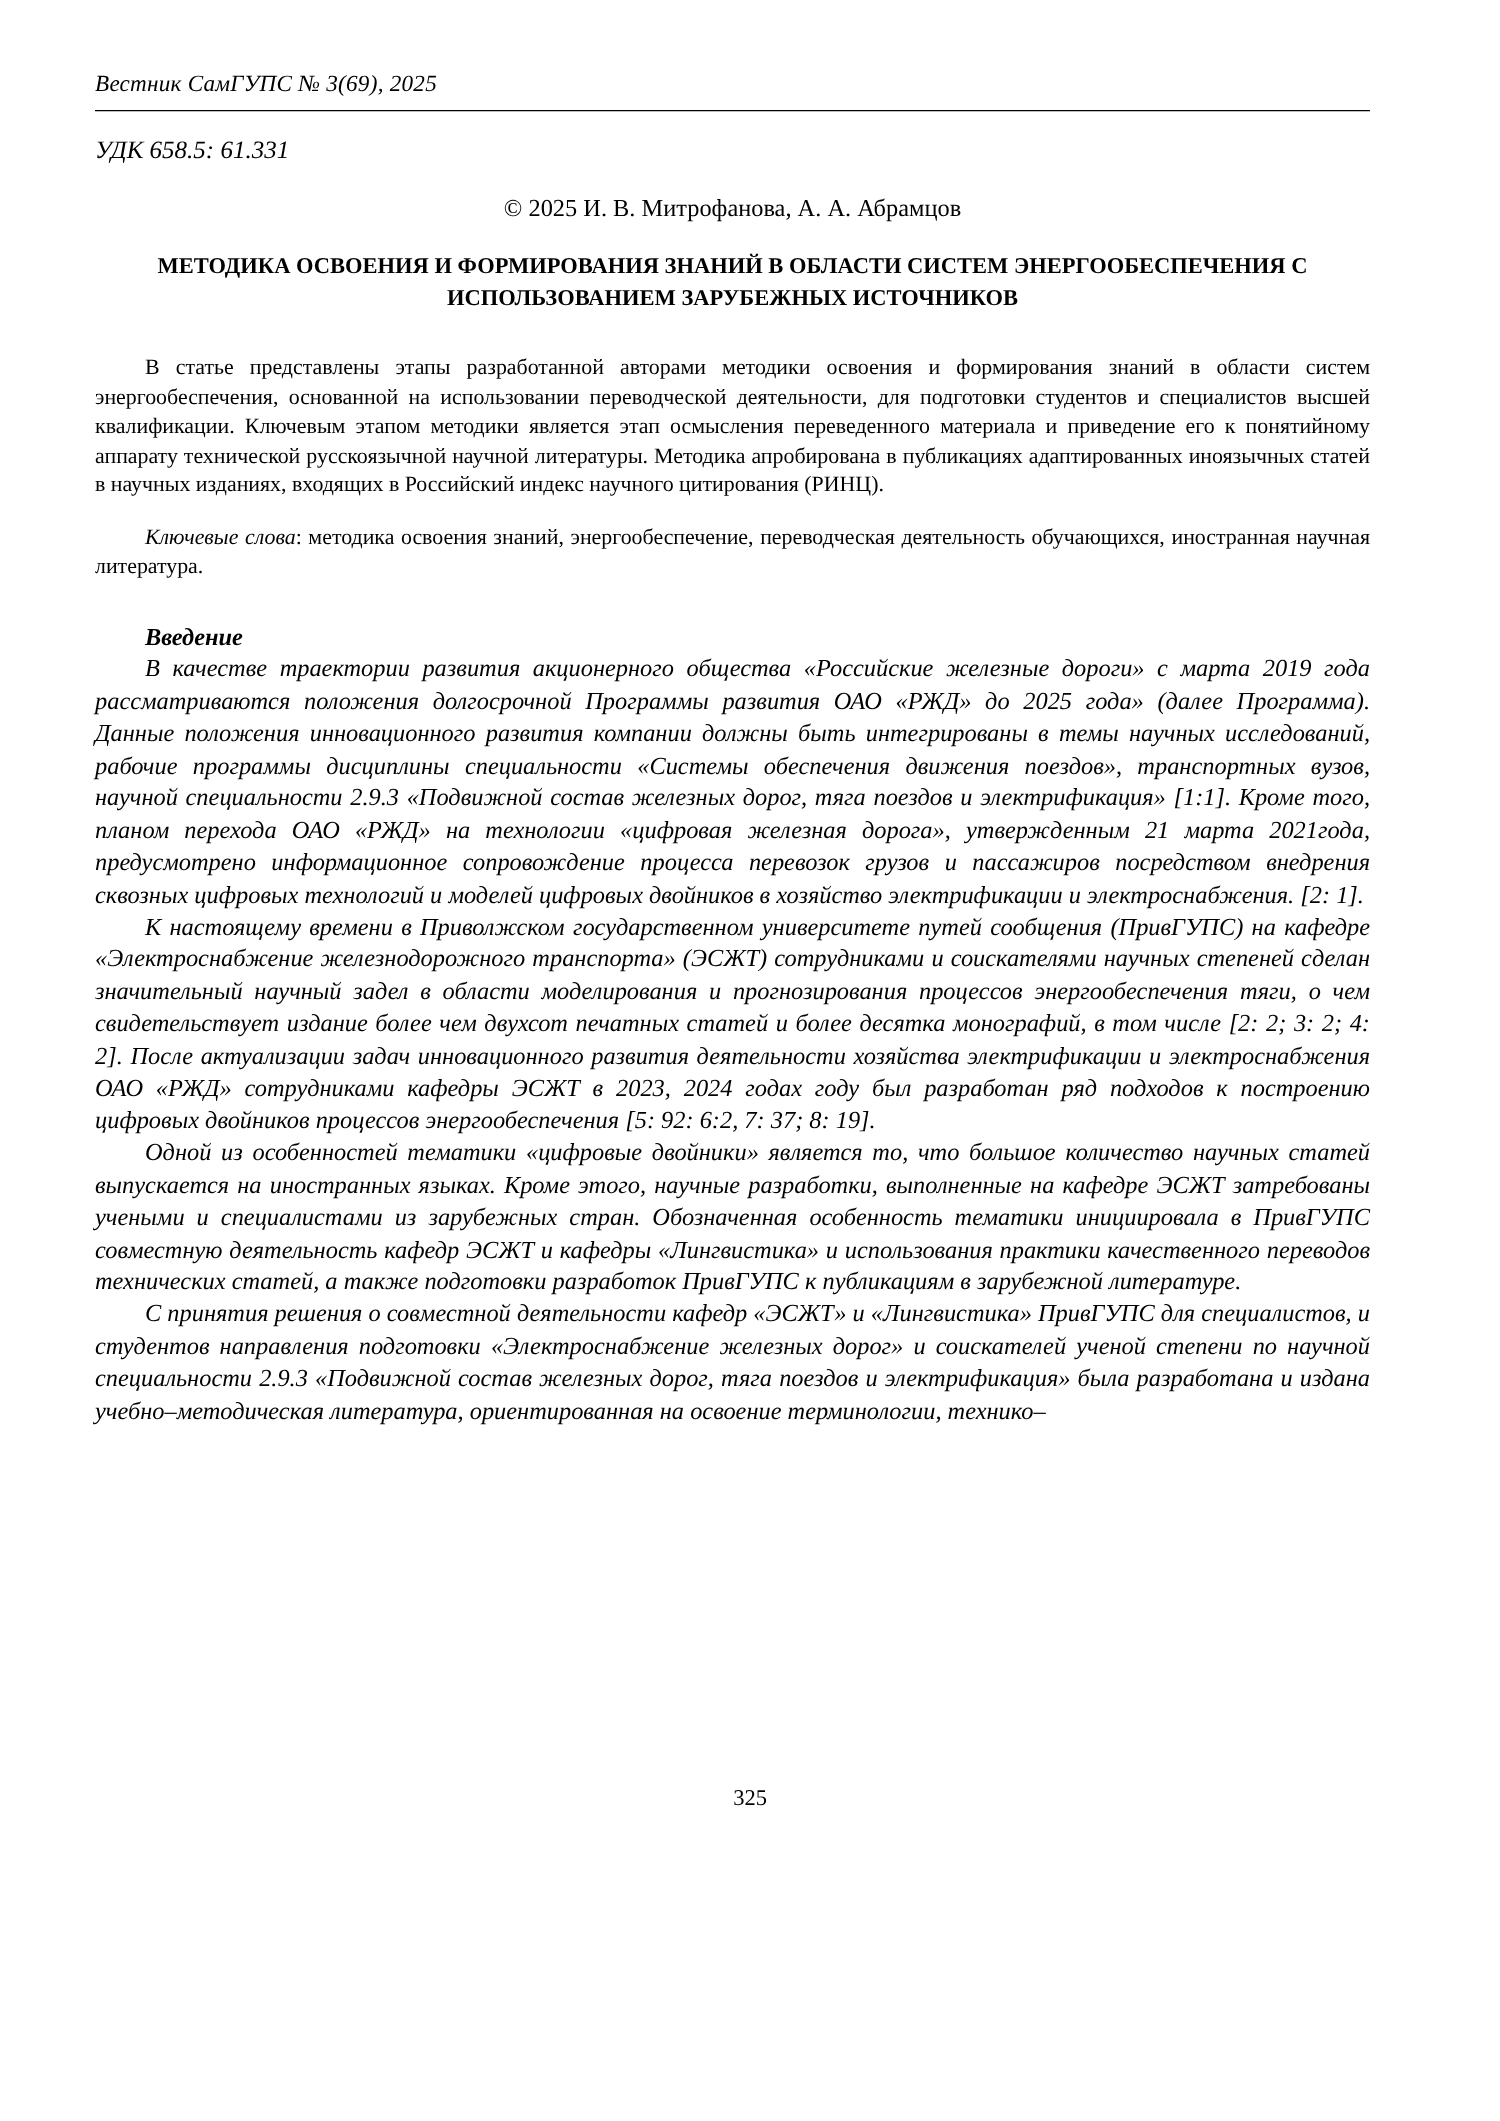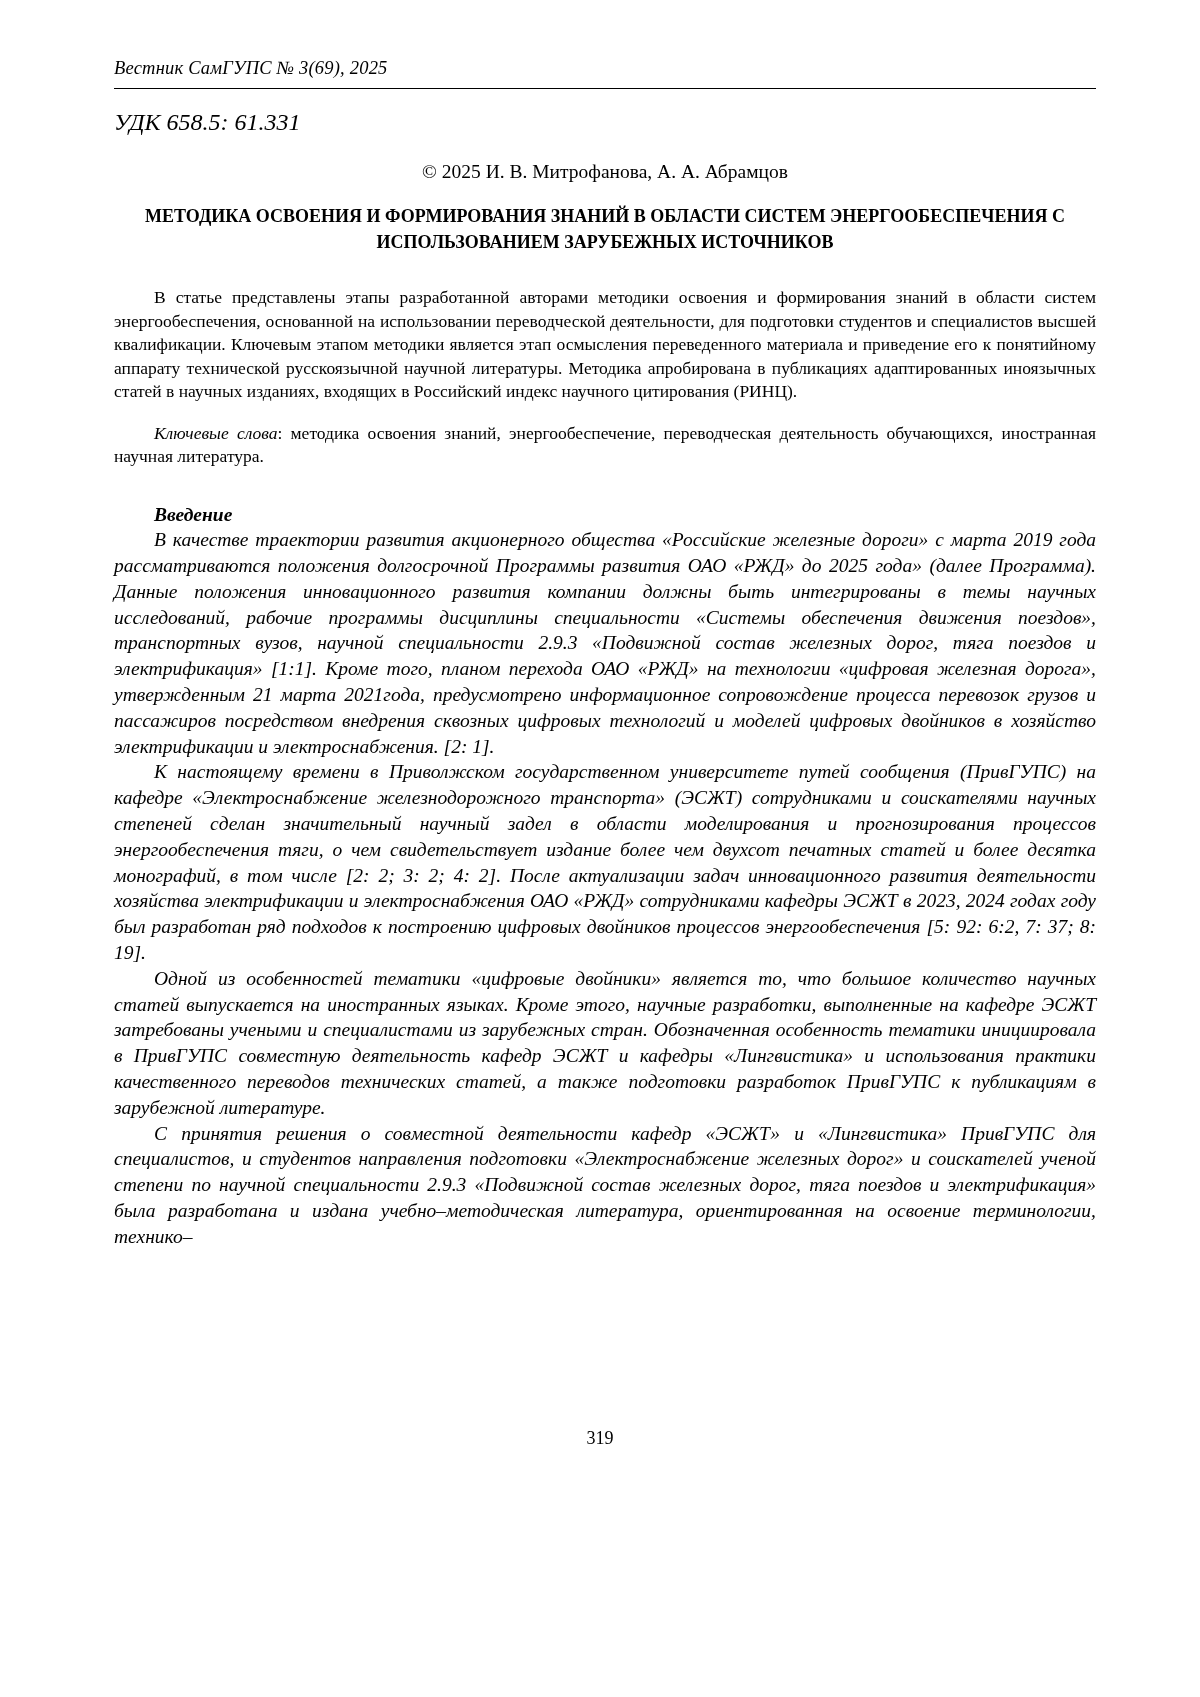--- a/index.html
+++ b/index.html
@@ -5,31 +5,31 @@
   * { margin:0; padding:0; box-sizing:border-box; }
   html, body { background:#ffffff; }
   body {
     width:1200px;
     height:1697px;
     font-family:"Liberation Serif", serif;
     color:#000;
     position:relative;
     margin:0 auto;
   }
-  .page { padding:58px 104px 0 114px; }
+  .page { padding:58px 104px 0 76px; }
   .journal-header {
     font-style:italic;
     font-size:18.5px;
     letter-spacing:0.2px;
     padding-bottom:9px;
     border-bottom:1.6px solid #000;
   }
   .udk {
     font-style:italic;
-    font-size:24px;
+    font-size:20px;
     margin-top:20px;
   }
   .copyright {
     text-align:center;
     font-size:19.5px;
     margin-top:25px;
     font-family:Liberation Serif, serif;
   }
   .article-title {
     text-align:center;
@@ -91,13 +91,13 @@
   <div class="body-text">
     <p class="section-heading">Введение</p>
     <p>В качестве траектории развития акционерного общества «Российские железные дороги» с марта 2019 года рассматриваются положения долгосрочной Программы развития ОАО «РЖД» до 2025 года» (далее Программа). Данные положения инновационного развития компании должны быть интегрированы в темы научных исследований, рабочие программы дисциплины специальности «Системы обеспечения движения поездов», транспортных вузов, научной специальности 2.9.3 «Подвижной состав железных дорог, тяга поездов и электрификация» [1:1]. Кроме того, планом перехода ОАО «РЖД» на технологии «цифровая железная дорога», утвержденным 21 марта 2021года, предусмотрено информационное сопровождение процесса перевозок грузов и пассажиров посредством внедрения сквозных цифровых технологий и моделей цифровых двойников в хозяйство электрификации и электроснабжения. [2: 1].</p>
     <p>К настоящему времени в Приволжском государственном университете путей сообщения (ПривГУПС) на кафедре «Электроснабжение железнодорожного транспорта» (ЭСЖТ) сотрудниками и соискателями научных степеней сделан значительный научный задел в области моделирования и прогнозирования процессов энергообеспечения тяги, о чем свидетельствует издание более чем двухсот печатных статей и более десятка монографий, в том числе [2: 2; 3: 2; 4: 2]. После актуализации задач инновационного развития деятельности хозяйства электрификации и электроснабжения ОАО «РЖД» сотрудниками кафедры ЭСЖТ в 2023, 2024 годах году был разработан ряд подходов к построению цифровых двойников процессов энергообеспечения [5: 92: 6:2, 7: 37; 8: 19].</p>
     <p>Одной из особенностей тематики «цифровые двойники» является то, что большое количество научных статей выпускается на иностранных языках. Кроме этого, научные разработки, выполненные на кафедре ЭСЖТ затребованы учеными и специалистами из зарубежных стран. Обозначенная особенность тематики инициировала в ПривГУПС совместную деятельность кафедр ЭСЖТ и кафедры «Лингвистика» и использования практики качественного переводов технических статей, а также подготовки разработок ПривГУПС к публикациям в зарубежной литературе.</p>
     <p>С принятия решения о совместной деятельности кафедр «ЭСЖТ» и «Лингвистика» ПривГУПС для специалистов, и студентов направления подготовки «Электроснабжение железных дорог» и соискателей ученой степени по научной специальности 2.9.3 «Подвижной состав железных дорог, тяга поездов и электрификация» была разработана и издана учебно–методическая литература, ориентированная на освоение терминологии, технико–</p>
   </div>
 
 </div>
 
-<div class="page-number">319</div>
+<div class="page-number">325</div>
 
 </body></html>

